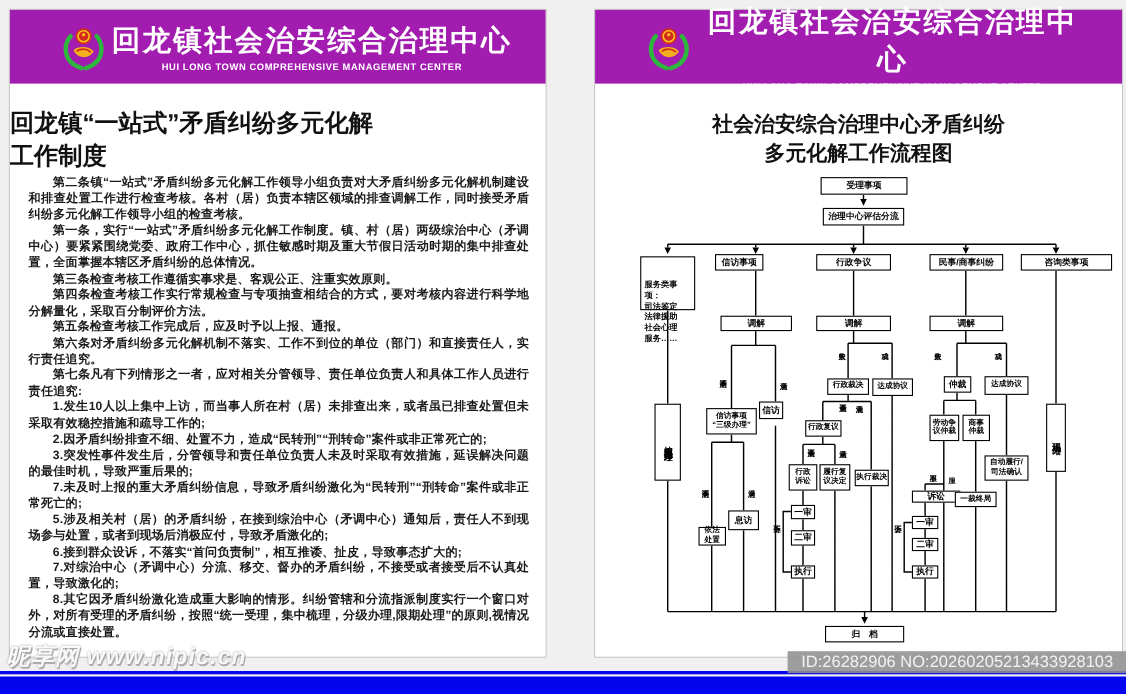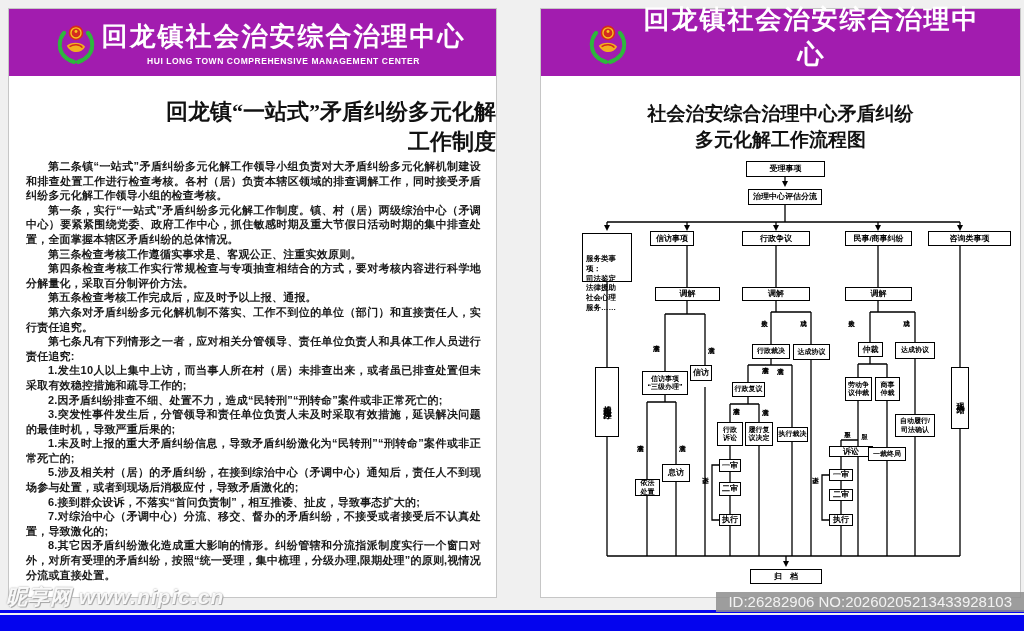--- a/index.html
+++ b/index.html
@@ -6,21 +6,21 @@
   html,body{width:1024px;height:631px}
   body{position:relative;background:#f0f0f0;font-family:"Liberation Sans",sans-serif;overflow:hidden}
   .poster{position:absolute;top:8px;height:590px;background:#fff;border:1px solid #c6c6c6}
   #posterL{left:8px;width:489px}
   #posterR{left:540px;width:481px}
   .pheader{position:absolute;left:0;top:0;right:0;height:67px;background:#a21caf;display:flex;align-items:center;padding-left:44px}
   .logo{width:46px;height:44px;flex:none}
   .htxt{flex:1;text-align:center;color:#fff;padding-right:28px}
   .hcn{font-size:26px;font-weight:bold;letter-spacing:2px}
   .hen{font-size:8.5px;font-weight:bold;letter-spacing:.55px;margin-top:2px}
-  .ltitle{position:absolute;top:88px;left:0;right:0;text-align:right;font-family:Liberation Serif, serif;font-weight:bold;font-size:22px;line-height:30px;color:#111}
+  .ltitle{position:absolute;top:88px;left:0;right:0;text-align:left;font-family:Liberation Sans, sans-serif;font-weight:bold;font-size:22px;line-height:30px;color:#111}
   .lbody{position:absolute;top:150px;left:17px;right:15px;color:#1a1a1a}
   .lbody p{font-size:11px;line-height:14.6px;font-weight:bold;text-align:justify;text-indent:2em;letter-spacing:.2px}
   .rtitle{position:absolute;top:92px;left:0;right:0;text-align:center;font-family:"Liberation Serif",serif;font-weight:bold;font-size:19px;line-height:26px;color:#111}
   .fc{position:absolute;left:0;top:143px;width:480px;height:447px}
   .fc svg{position:absolute;left:0;top:0}
   .fbox{position:absolute;border:1.5px solid #000;background:#fff;display:flex;align-items:center;justify-content:center;
         font-size:8px;font-weight:bold;color:#000;text-align:center;white-space:pre-line;line-height:1.15}
   .f7{font-size:7px}
   .vert{writing-mode:vertical-rl;text-orientation:upright;letter-spacing:1px}
   .svc{justify-content:flex-start;align-items:flex-start;text-align:left;font-size:7.5px;padding:20px 3px;line-height:1.3}
@@ -58,21 +58,21 @@
     <p>第二条镇“一站式”矛盾纠纷多元化解工作领导小组负责对大矛盾纠纷多元化解机制建设和排查处置工作进行检查考核。各村（居）负责本辖区领域的排查调解工作，同时接受矛盾纠纷多元化解工作领导小组的检查考核。</p>
     <p>第一条，实行“一站式”矛盾纠纷多元化解工作制度。镇、村（居）两级综治中心（矛调中心）要紧紧围绕党委、政府工作中心，抓住敏感时期及重大节假日活动时期的集中排查处置，全面掌握本辖区矛盾纠纷的总体情况。</p>
     <p>第三条检查考核工作遵循实事求是、客观公正、注重实效原则。</p>
     <p>第四条检查考核工作实行常规检查与专项抽查相结合的方式，要对考核内容进行科学地分解量化，采取百分制评价方法。</p>
     <p>第五条检查考核工作完成后，应及时予以上报、通报。</p>
     <p>第六条对矛盾纠纷多元化解机制不落实、工作不到位的单位（部门）和直接责任人，实行责任追究。</p>
     <p>第七条凡有下列情形之一者，应对相关分管领导、责任单位负责人和具体工作人员进行责任追究:</p>
     <p>1.发生10人以上集中上访，而当事人所在村（居）未排查出来，或者虽已排查处置但未采取有效稳控措施和疏导工作的;</p>
     <p>2.因矛盾纠纷排查不细、处置不力，造成“民转刑”“刑转命”案件或非正常死亡的;</p>
     <p>3.突发性事件发生后，分管领导和责任单位负责人未及时采取有效措施，延误解决问题的最佳时机，导致严重后果的;</p>
-    <p>1.未及时上报的重大矛盾纠纷信息，导致矛盾纠纷激化为“民转刑”“刑转命”案件或非正常死亡的;</p>
+    <p>7.未及时上报的重大矛盾纠纷信息，导致矛盾纠纷激化为“民转刑”“刑转命”案件或非正常死亡的;</p>
     <p>5.涉及相关村（居）的矛盾纠纷，在接到综治中心（矛调中心）通知后，责任人不到现场参与处置，或者到现场后消极应付，导致矛盾激化的;</p>
     <p>6.接到群众设诉，不落实“首问负责制”，相互推诿、扯皮，导致事态扩大的;</p>
     <p>7.对综治中心（矛调中心）分流、移交、督办的矛盾纠纷，不接受或者接受后不认真处置，导致激化的;</p>
     <p>8.其它因矛盾纠纷激化造成重大影响的情形。纠纷管辖和分流指派制度实行一个窗口对外，对所有受理的矛盾纠纷，按照“统一受理，集中梳理，分级办理,限期处理”的原则,视情况分流或直接处置。</p>
   </div>
 </div>
 
 <div class="poster" id="posterR">
   <div class="pheader">
     <svg class="logo" viewBox="0 0 48 48">

